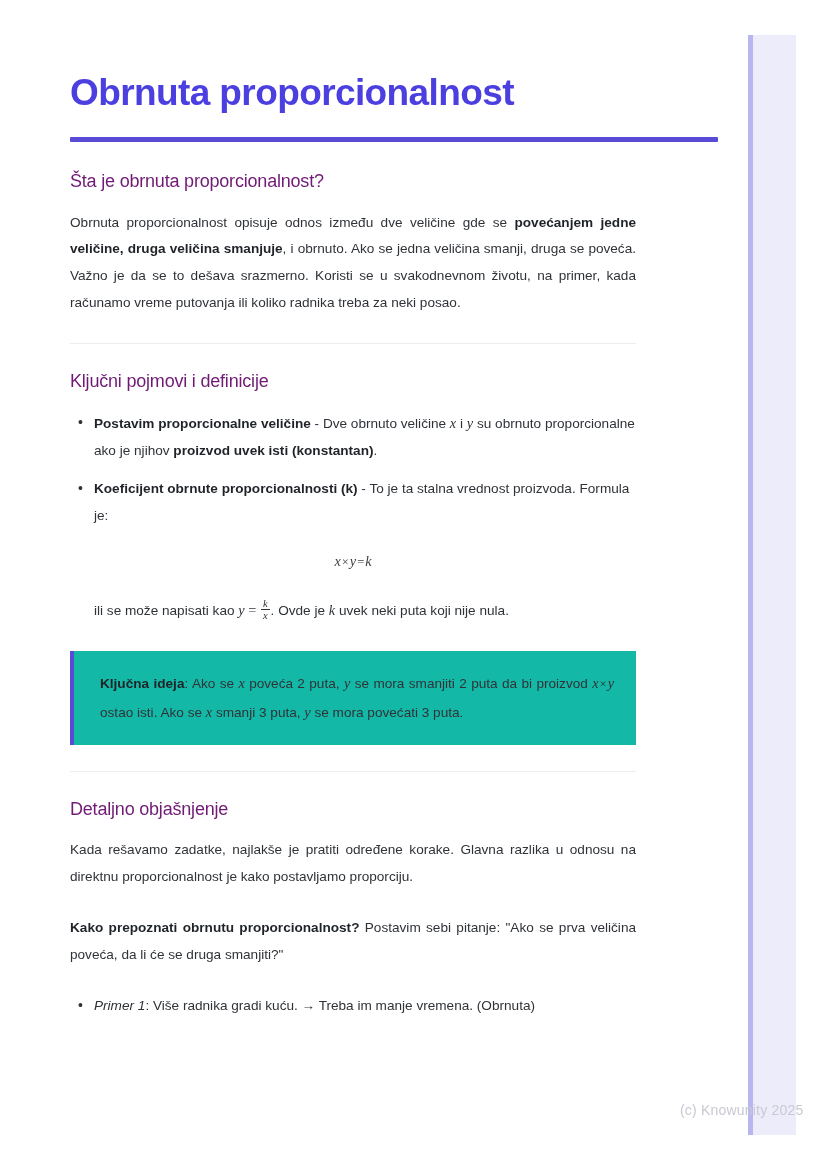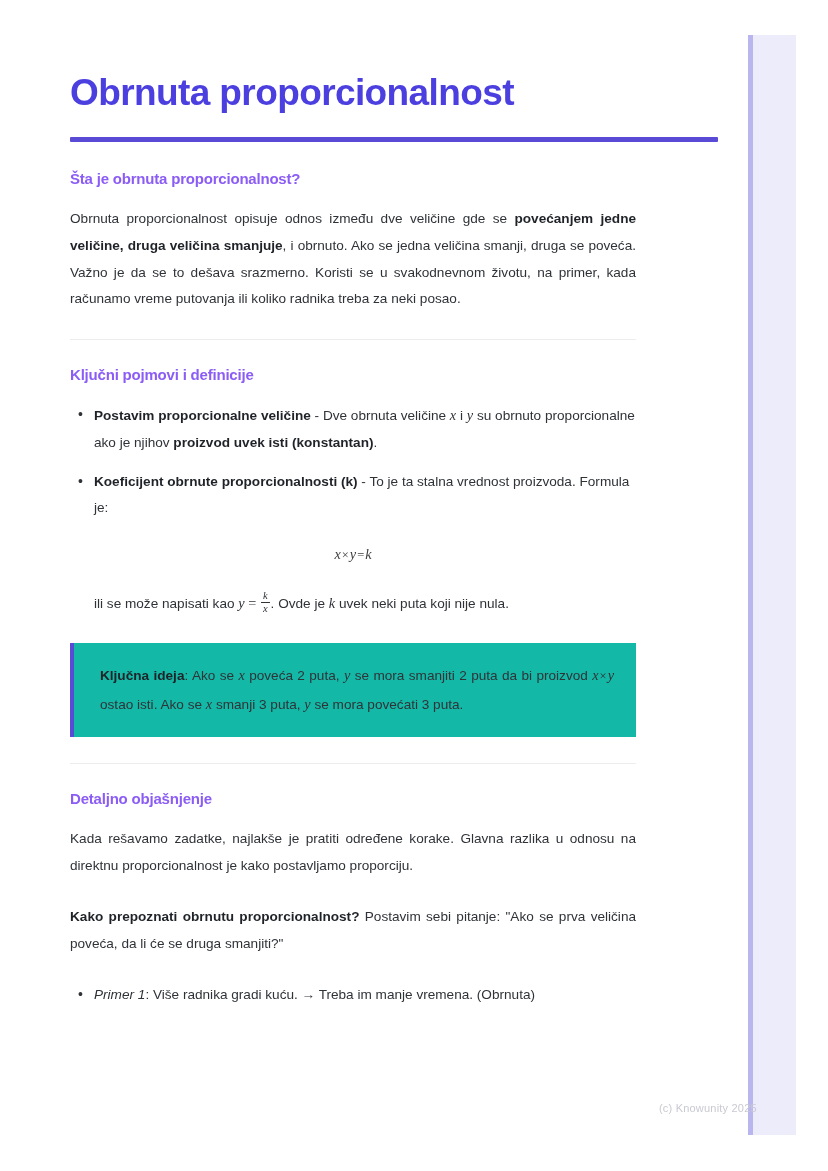--- a/index.html
+++ b/index.html
@@ -68,23 +68,23 @@
 
   .content {
     position: absolute;
     left: 70px;
     top: 170px;
     width: 566px;
   }
 
   h2.section-heading {
     margin: 0 0 17px 0;
-    font-size: 15px;
-    font-weight: 700;
-    color: #8b5cf6;
+    font-size: 18px;
+    font-weight: 400;
+    color: #701a75;
     letter-spacing: -0.2px;
     line-height: 1.25;
   }
 
   p.body-text {
     margin: 0 0 13px 0;
     font-size: 13.6px;
     line-height: 1.98;
     color: #2f3338;
     text-align: justify;
@@ -177,23 +177,23 @@
   .callout p {
     margin: 0;
     font-size: 13.6px;
     line-height: 1.98;
     color: #2f3338;
     text-align: justify;
   }
 
   .watermark {
     position: absolute;
-    left: 659px;
+    left: 680px;
     top: 1102px;
-    font-size: 11px;
+    font-size: 14px;
     color: #c9c9d2;
     letter-spacing: 0.2px;
     white-space: nowrap;
   }
 
   .spacer-sm { height: 11px; }
 </style>
 </head>
 <body>
 
@@ -206,21 +206,21 @@
 
     <h2 class="section-heading">Šta je obrnuta proporcionalnost?</h2>
 
     <p class="body-text"><span>Obrnuta proporcionalnost opisuje odnos između dve veličine gde se </span><strong>povećanjem jedne veličine, druga veličina smanjuje</strong><span>, i obrnuto. Ako se jedna veličina smanji, druga se poveća. Važno je da se to dešava srazmerno. Koristi se u svakodnevnom životu, na primer, kada računamo vreme putovanja ili koliko radnika treba za neki posao.</span></p>
 
     <hr class="rule">
 
     <h2 class="section-heading">Ključni pojmovi i definicije</h2>
 
     <ul class="bullets">
-      <li><strong>Postavim proporcionalne veličine</strong><span> - </span><span>Dve obrnuta veličine </span><span class="mi">x</span><span> i </span><span class="mi">y</span><span> su obrnuto proporcionalne ako je njihov </span><strong>proizvod uvek isti (konstantan)</strong><span>.</span></li>
+      <li><strong>Postavim proporcionalne veličine</strong><span> - </span><span>Dve obrnuto veličine </span><span class="mi">x</span><span> i </span><span class="mi">y</span><span> su obrnuto proporcionalne ako je njihov </span><strong>proizvod uvek isti (konstantan)</strong><span>.</span></li>
 
       <li><strong>Koeficijent obrnute proporcionalnosti (k)</strong><span> - </span><span>To je ta stalna vrednost proizvoda. Formula je:</span></li>
     </ul>
 
     <div class="formula-block"><span class="mi">x</span><span class="mo">×</span><span class="mi">y</span><span class="mo">=</span><span class="mi">k</span></div>
 
     <p class="body-text left" style="padding-left:24px;margin-top:12px;"><span>ili se može napisati kao </span><span class="mi">y</span><span class="mn"> = </span><span class="frac"><span class="num">k</span><span class="den">x</span></span><span>. Ovde je </span><span class="mi">k</span><span> uvek neki puta koji nije nula.</span></p>
 
     <div class="callout">
       <p><strong>Ključna ideja</strong><span>: </span><span>Ako se </span><span class="mi">x</span><span> poveća 2 puta, </span><span class="mi">y</span><span> se mora smanjiti 2 puta da bi proizvod </span><span class="mi">x</span><span class="mo">×</span><span class="mi">y</span><span> ostao isti. Ako se </span><span class="mi">x</span><span> smanji 3 puta, </span><span class="mi">y</span><span> se mora povećati 3 puta.</span></p>

